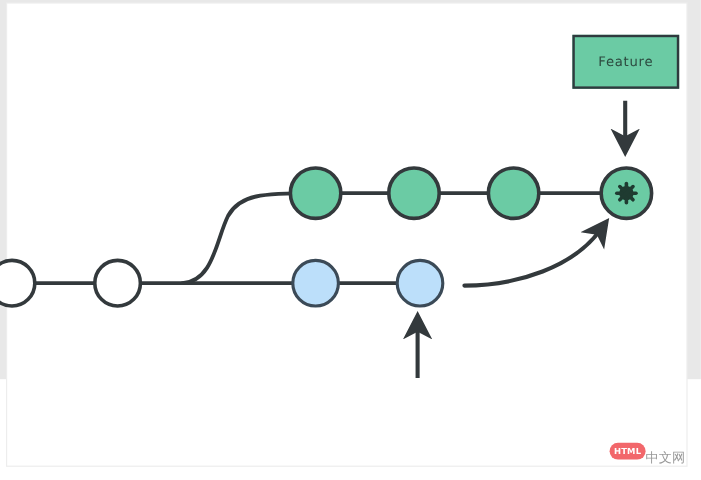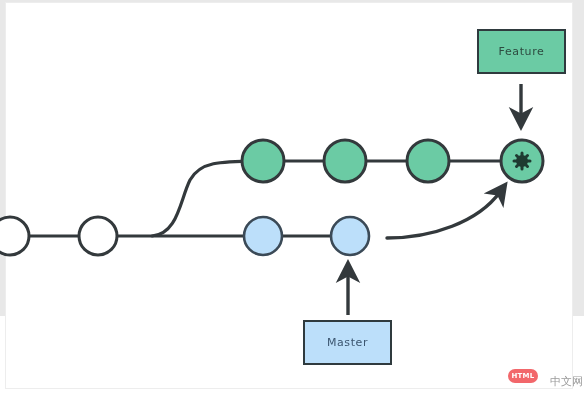--- a/index.html
+++ b/index.html
@@ -64,21 +64,21 @@
     height: 45px;
     background: #bcdffa;
     color: #3c5670;
   }
   #watermark {
     position: absolute;
     left: 508px;
     top: 362px;
     display: flex;
     align-items: center;
-    gap: 12px;
+    gap: 0;
   }
   #watermark-badge {
     display: inline-flex;
     align-items: center;
     justify-content: center;
     width: 30px;
     height: 14px;
     border-radius: 7px;
     background: #f2676b;
     color: #ffffff;
@@ -166,21 +166,18 @@
 
     <g>
       <path d="M 387 238 C 432 238 478 222 500 192" fill="none" stroke="#33393c" stroke-width="3.4" stroke-linecap="round" marker-end="url(#arrowhead-solid)"></path>
     </g>
   </svg>
 
   <div class="node-label" id="feature-box">
     <span>Feature</span>
   </div>
 
-  <div class="node-label" id="master-box">
-    <span>Master</span>
-  </div>
 
   <div id="watermark">
     <span id="watermark-badge">HTML</span>
     <span id="watermark-text">中文网</span>
   </div>
 </div>
 
 </body></html>

